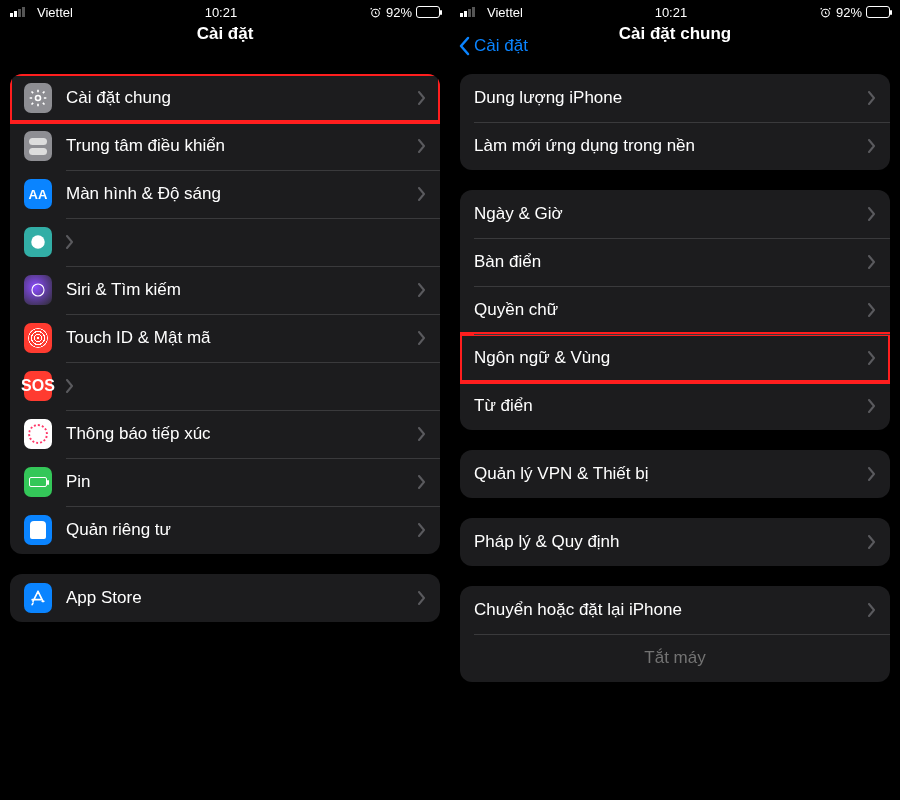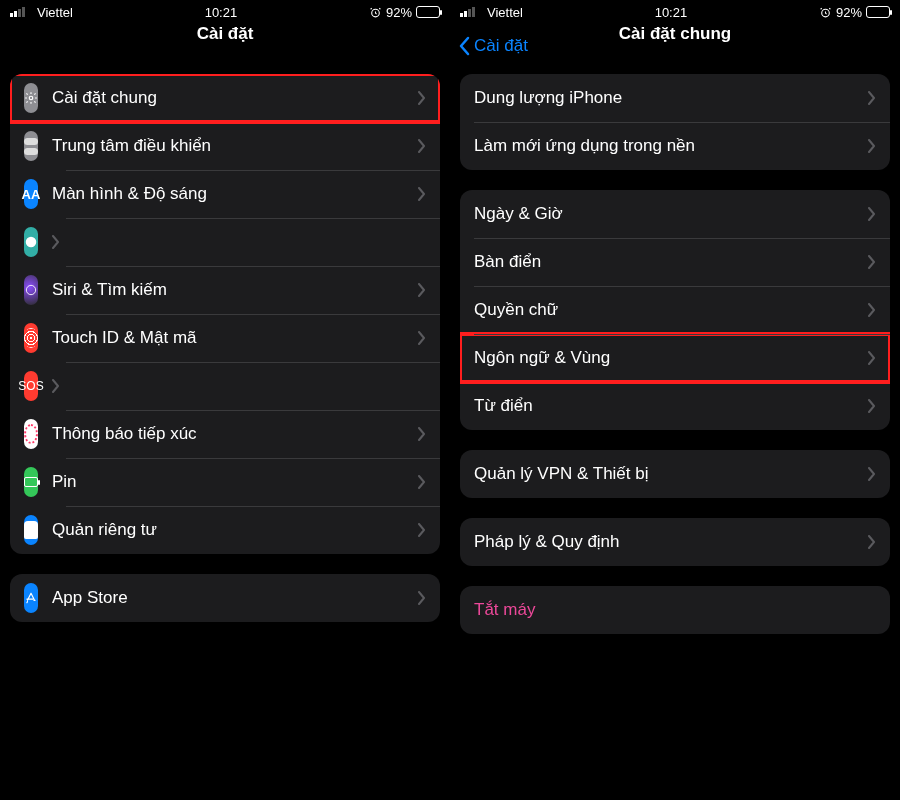--- a/index.html
+++ b/index.html
@@ -46,28 +46,28 @@
   .row {
     display:flex; align-items:center; min-height:48px; padding: 9px 14px 9px 14px;
     position:relative; font-size:17px;
   }
   .row + .row::before {
     content:""; position:absolute; top:0; left:56px; right:0; height:0.5px; background:#3a3a3c;
   }
   .row.noicon + .row.noicon::before,
   .row.noicon::before { left:14px; }
   .row .icon {
-    width:14px; height:30px; border-radius:7px; margin-right:14px;
+    width:28px; height:30px; border-radius:7px; margin-right:14px;
     display:flex; align-items:center; justify-content:center; flex-shrink:0;
     font-size:15px; font-weight:600; color:#fff;
   }
   .row .label { flex:1; }
   .row .chev { color:#5a5a5e; }
   .row .chev svg { width:8px; height:14px; display:block; }
-  .row.link { color:#ec4899; }
+  .row.link { color:#737373;text-align:center; }
   .highlight {
     outline:4px solid #ff1e1e; outline-offset:-2px; position:relative; z-index:5;
   }
 
   
   .ic-general{background:#8e8e93}
   .ic-control{background:#8e8e93}
   .ic-display{background:#0a84ff}
   .ic-home{background:#3951c6}
   .ic-access{background:#0a84ff}
@@ -195,21 +195,21 @@
           </span>
           <span class="label">Touch ID &amp; Mật mã</span>
           <span class="chev">
             <svg viewBox="0 0 8 14" fill="none" stroke="currentColor" stroke-width="2" stroke-linecap="round" stroke-linejoin="round">
               <path d="M1 1l5 6-5 6"></path>
             </svg>
           </span>
         </div>
         <div class="row">
           <span class="icon ic-sos">
-            <span style="font-size:12px;font-weight:400">SOS</span>
+            <span style="font-size:16px;font-weight:700">SOS</span>
           </span>
           <span class="chev">
             <svg viewBox="0 0 8 14" fill="none" stroke="currentColor" stroke-width="2" stroke-linecap="round" stroke-linejoin="round">
               <path d="M1 1l5 6-5 6"></path>
             </svg>
           </span>
         </div>
         <div class="row">
           <span class="icon ic-exposure">
             <div class="ring"></div>
@@ -371,18 +371,26 @@
         <div class="row noicon">
           <span class="label">Pháp lý &amp; Quy định</span>
           <span class="chev">
             <svg viewBox="0 0 8 14" fill="none" stroke="currentColor" stroke-width="2" stroke-linecap="round" stroke-linejoin="round">
               <path d="M1 1l5 6-5 6"></path>
             </svg>
           </span>
         </div>
       </div>
     <div class="group" id="right-g5">
+        <div class="row noicon">
+          <span class="label">Chuyển hoặc đặt lại iPhone</span>
+          <span class="chev">
+            <svg viewBox="0 0 8 14" fill="none" stroke="currentColor" stroke-width="2" stroke-linecap="round" stroke-linejoin="round">
+              <path d="M1 1l5 6-5 6"></path>
+            </svg>
+          </span>
+        </div>
         <div class="row noicon link">
           <span class="label">Tắt máy</span>
         </div>
       </div>
   </div>
 </div>
 
 </body></html>

